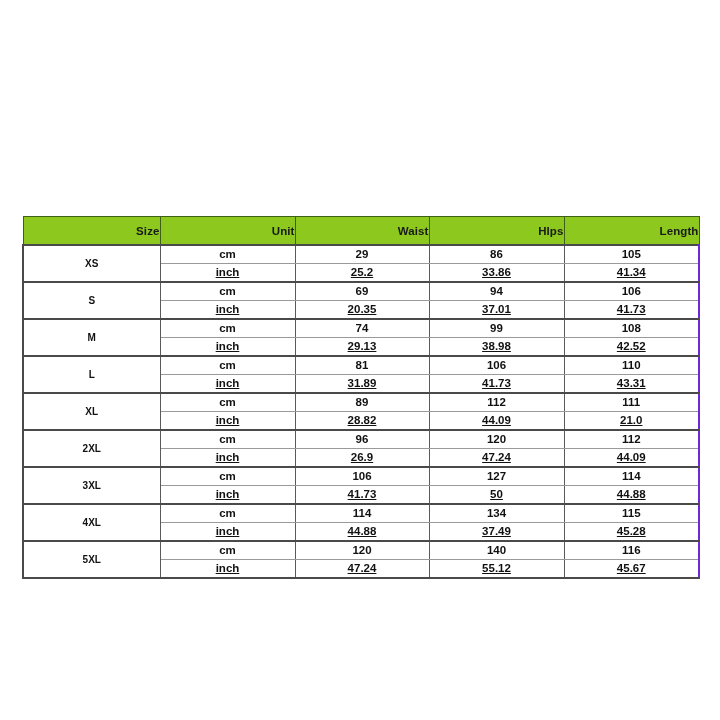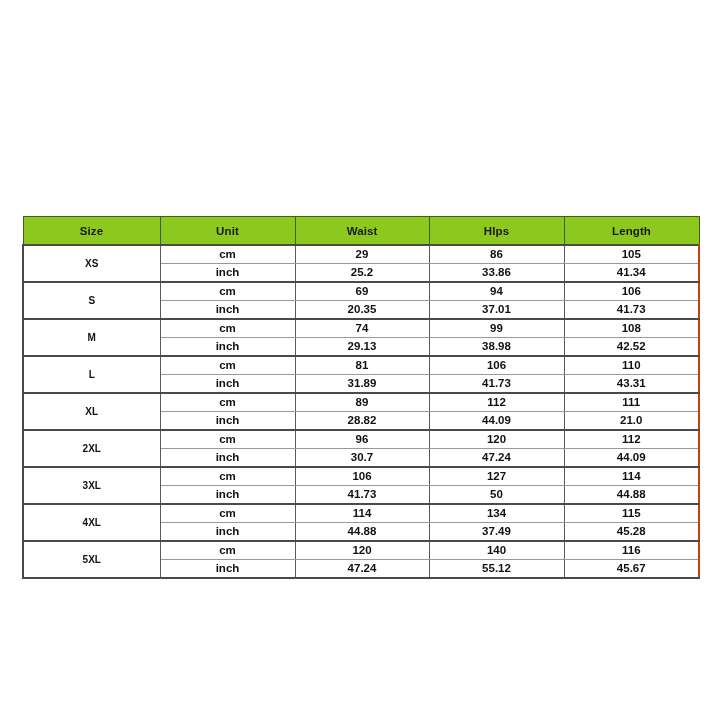--- a/index.html
+++ b/index.html
@@ -40,21 +40,21 @@
   table.size-chart col.col-unit   { width: 135px; }
   table.size-chart col.col-waist  { width: 134px; }
   table.size-chart col.col-hips   { width: 135px; }
   table.size-chart col.col-length { width: 135px; }
 
   thead th {
     background: #8CC81E;
     color: #1a1a1a;
     font-size: 11.5px;
     font-weight: bold;
-    text-align: center;
+    text-align: right;
     height: 27px;
     padding: 0;
     border: 1px solid #3f5f18;
     letter-spacing: 0.1px;
   }
 
   tbody td {
     font-size: 11.5px;
     font-weight: bold;
     color: #111111;
@@ -80,24 +80,25 @@
     border-left: 2px solid #4a4a4a;
     border-right: 1px solid #5a5a5a;
   }
 
   
   tbody tr.group-start > td {
     border-top: 2px solid #4a4a4a;
   }
   tbody tr.group-end > td {
     border-bottom: 2px solid #4a4a4a;
+    text-decoration: underline;
   }
 
   tbody tr td:last-child {
-    border-right: 2px solid #c2410c;
+    border-right: 2px solid #6d28d9;
   }
 
   tbody tr.last-row > td {
     border-bottom: 2px solid #4a4a4a;
   }
 </style>
 </head>
 <body>
 
 <div id="page">
@@ -187,21 +188,21 @@
           </tr>
           <tr class="group-start">
             <td class="size-cell" rowspan="2">2XL</td>
             <td>cm</td>
             <td>96</td>
             <td>120</td>
             <td>112</td>
           </tr>
           <tr class="group-end">
             <td>inch</td>
-            <td>30.7</td>
+            <td>26.9</td>
             <td>47.24</td>
             <td>44.09</td>
           </tr>
           <tr class="group-start">
             <td class="size-cell" rowspan="2">3XL</td>
             <td>cm</td>
             <td>106</td>
             <td>127</td>
             <td>114</td>
           </tr>

